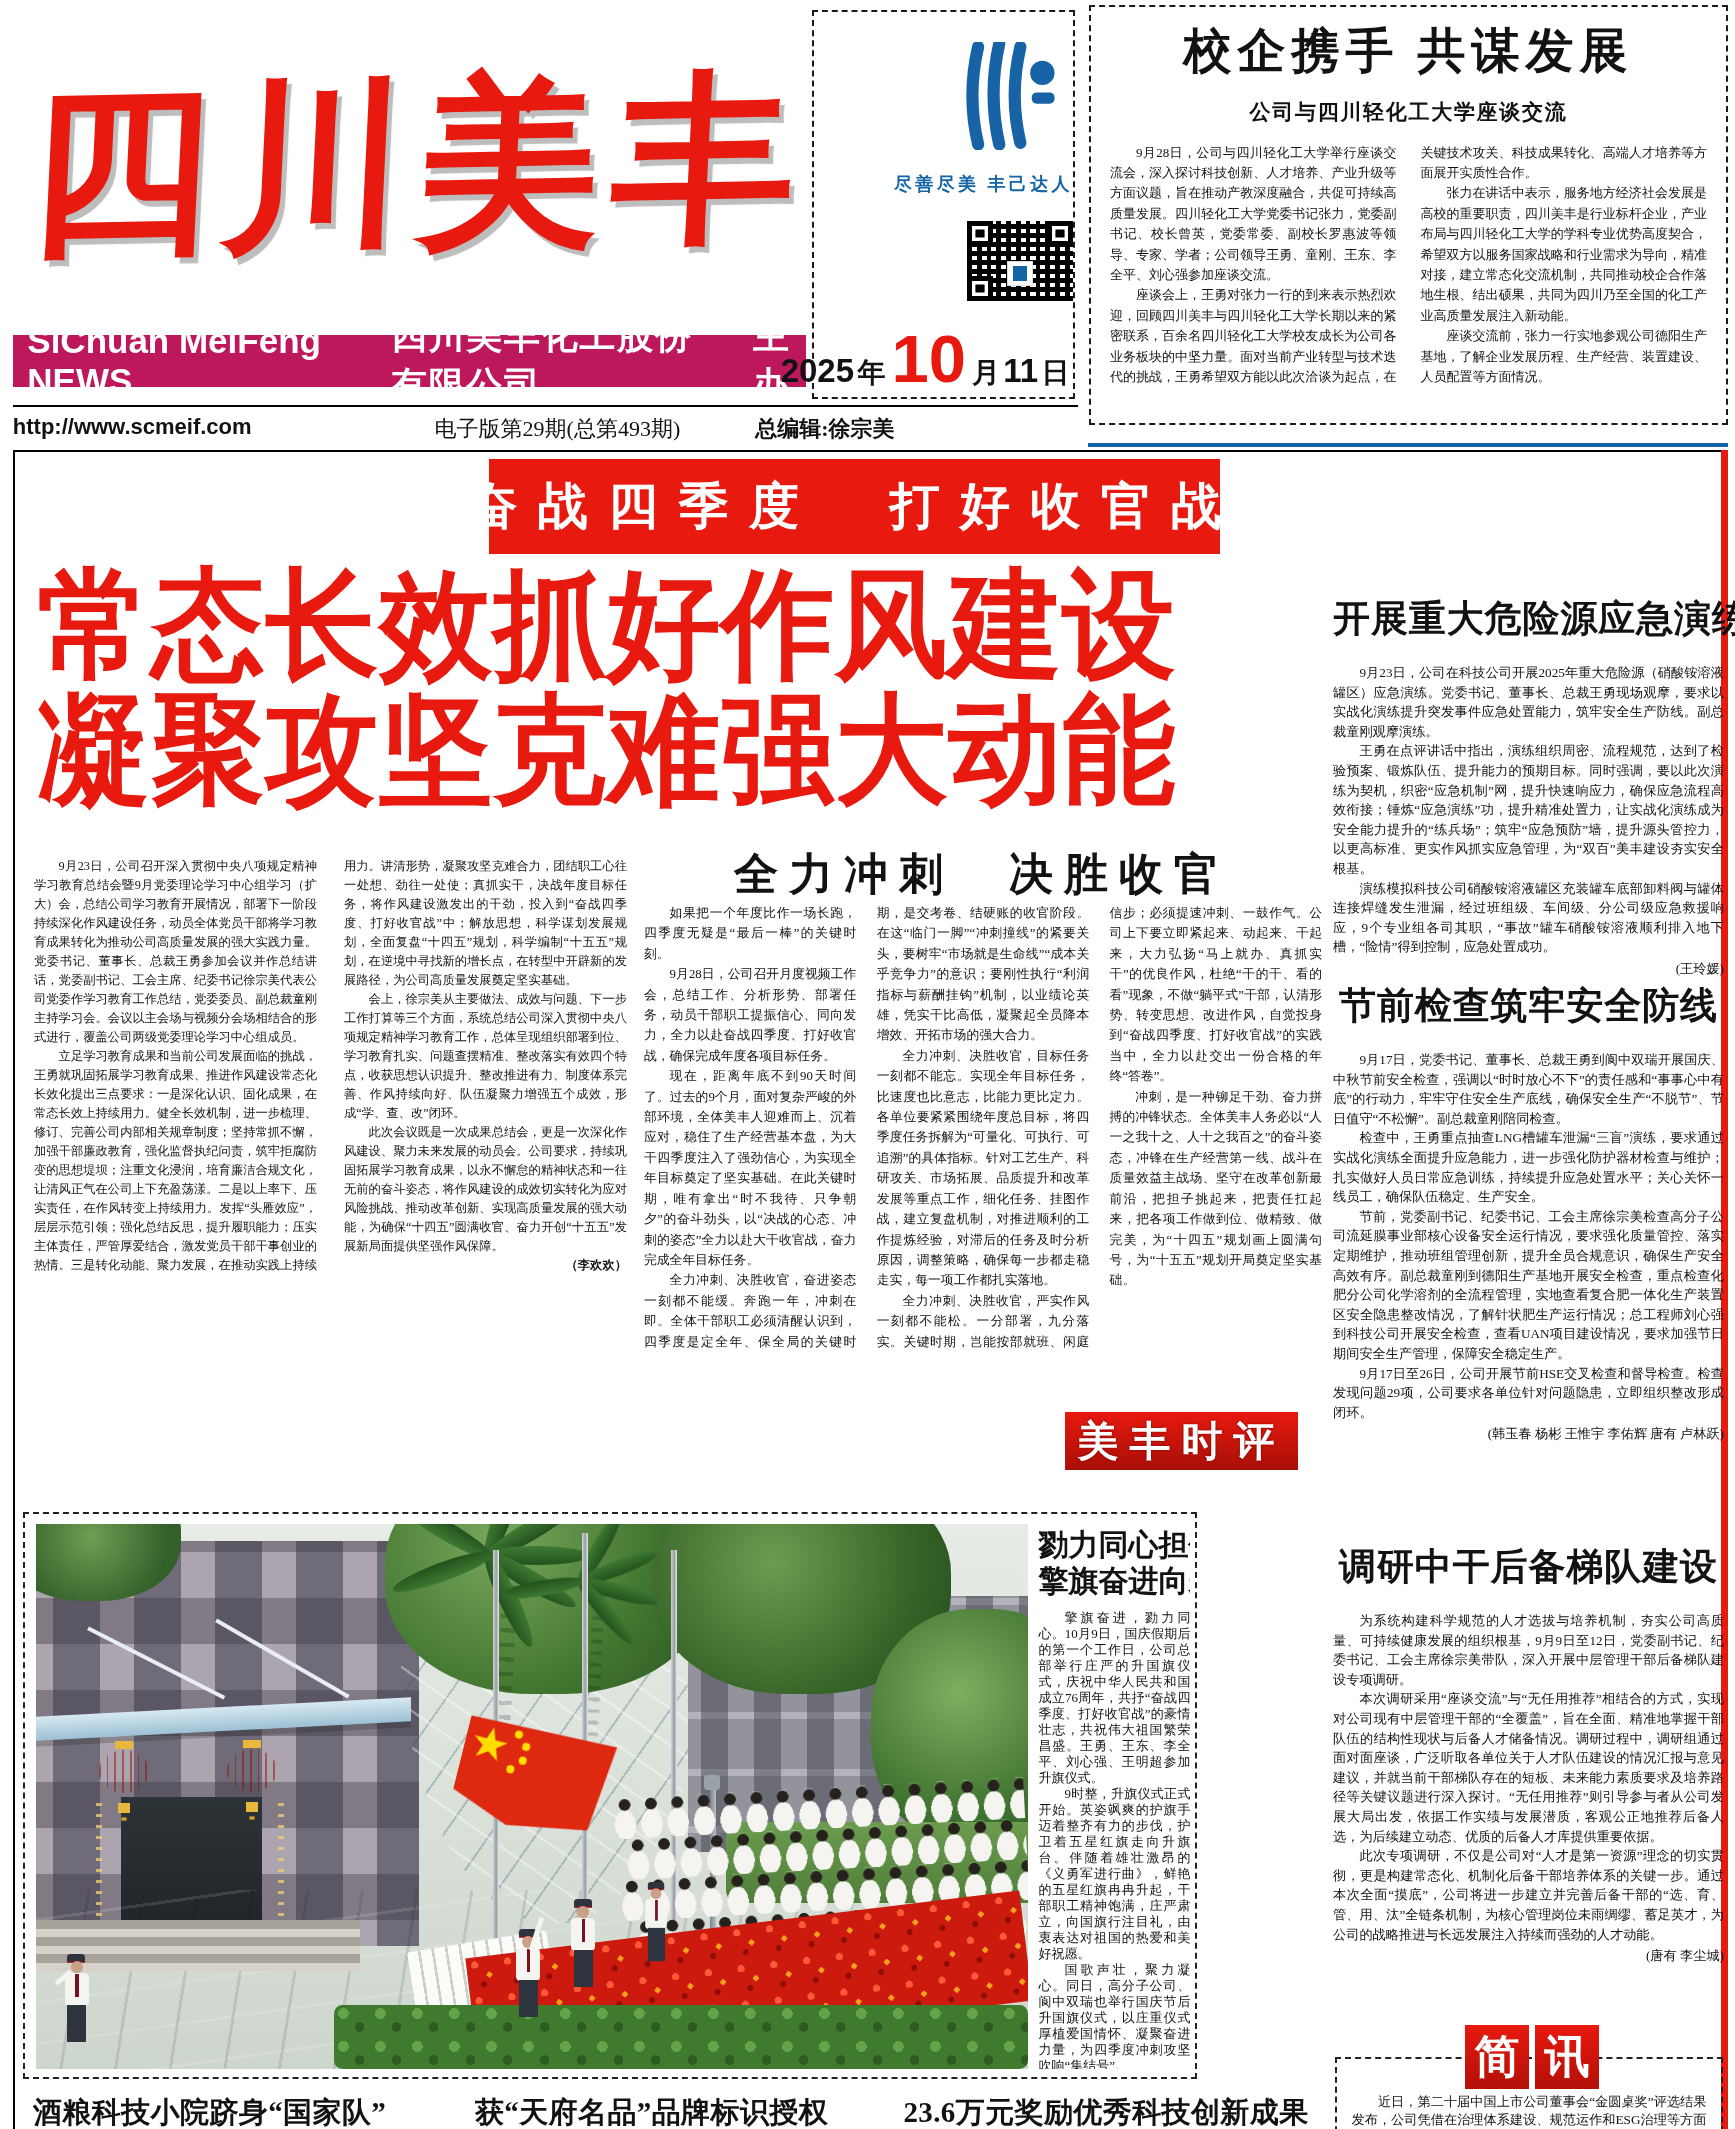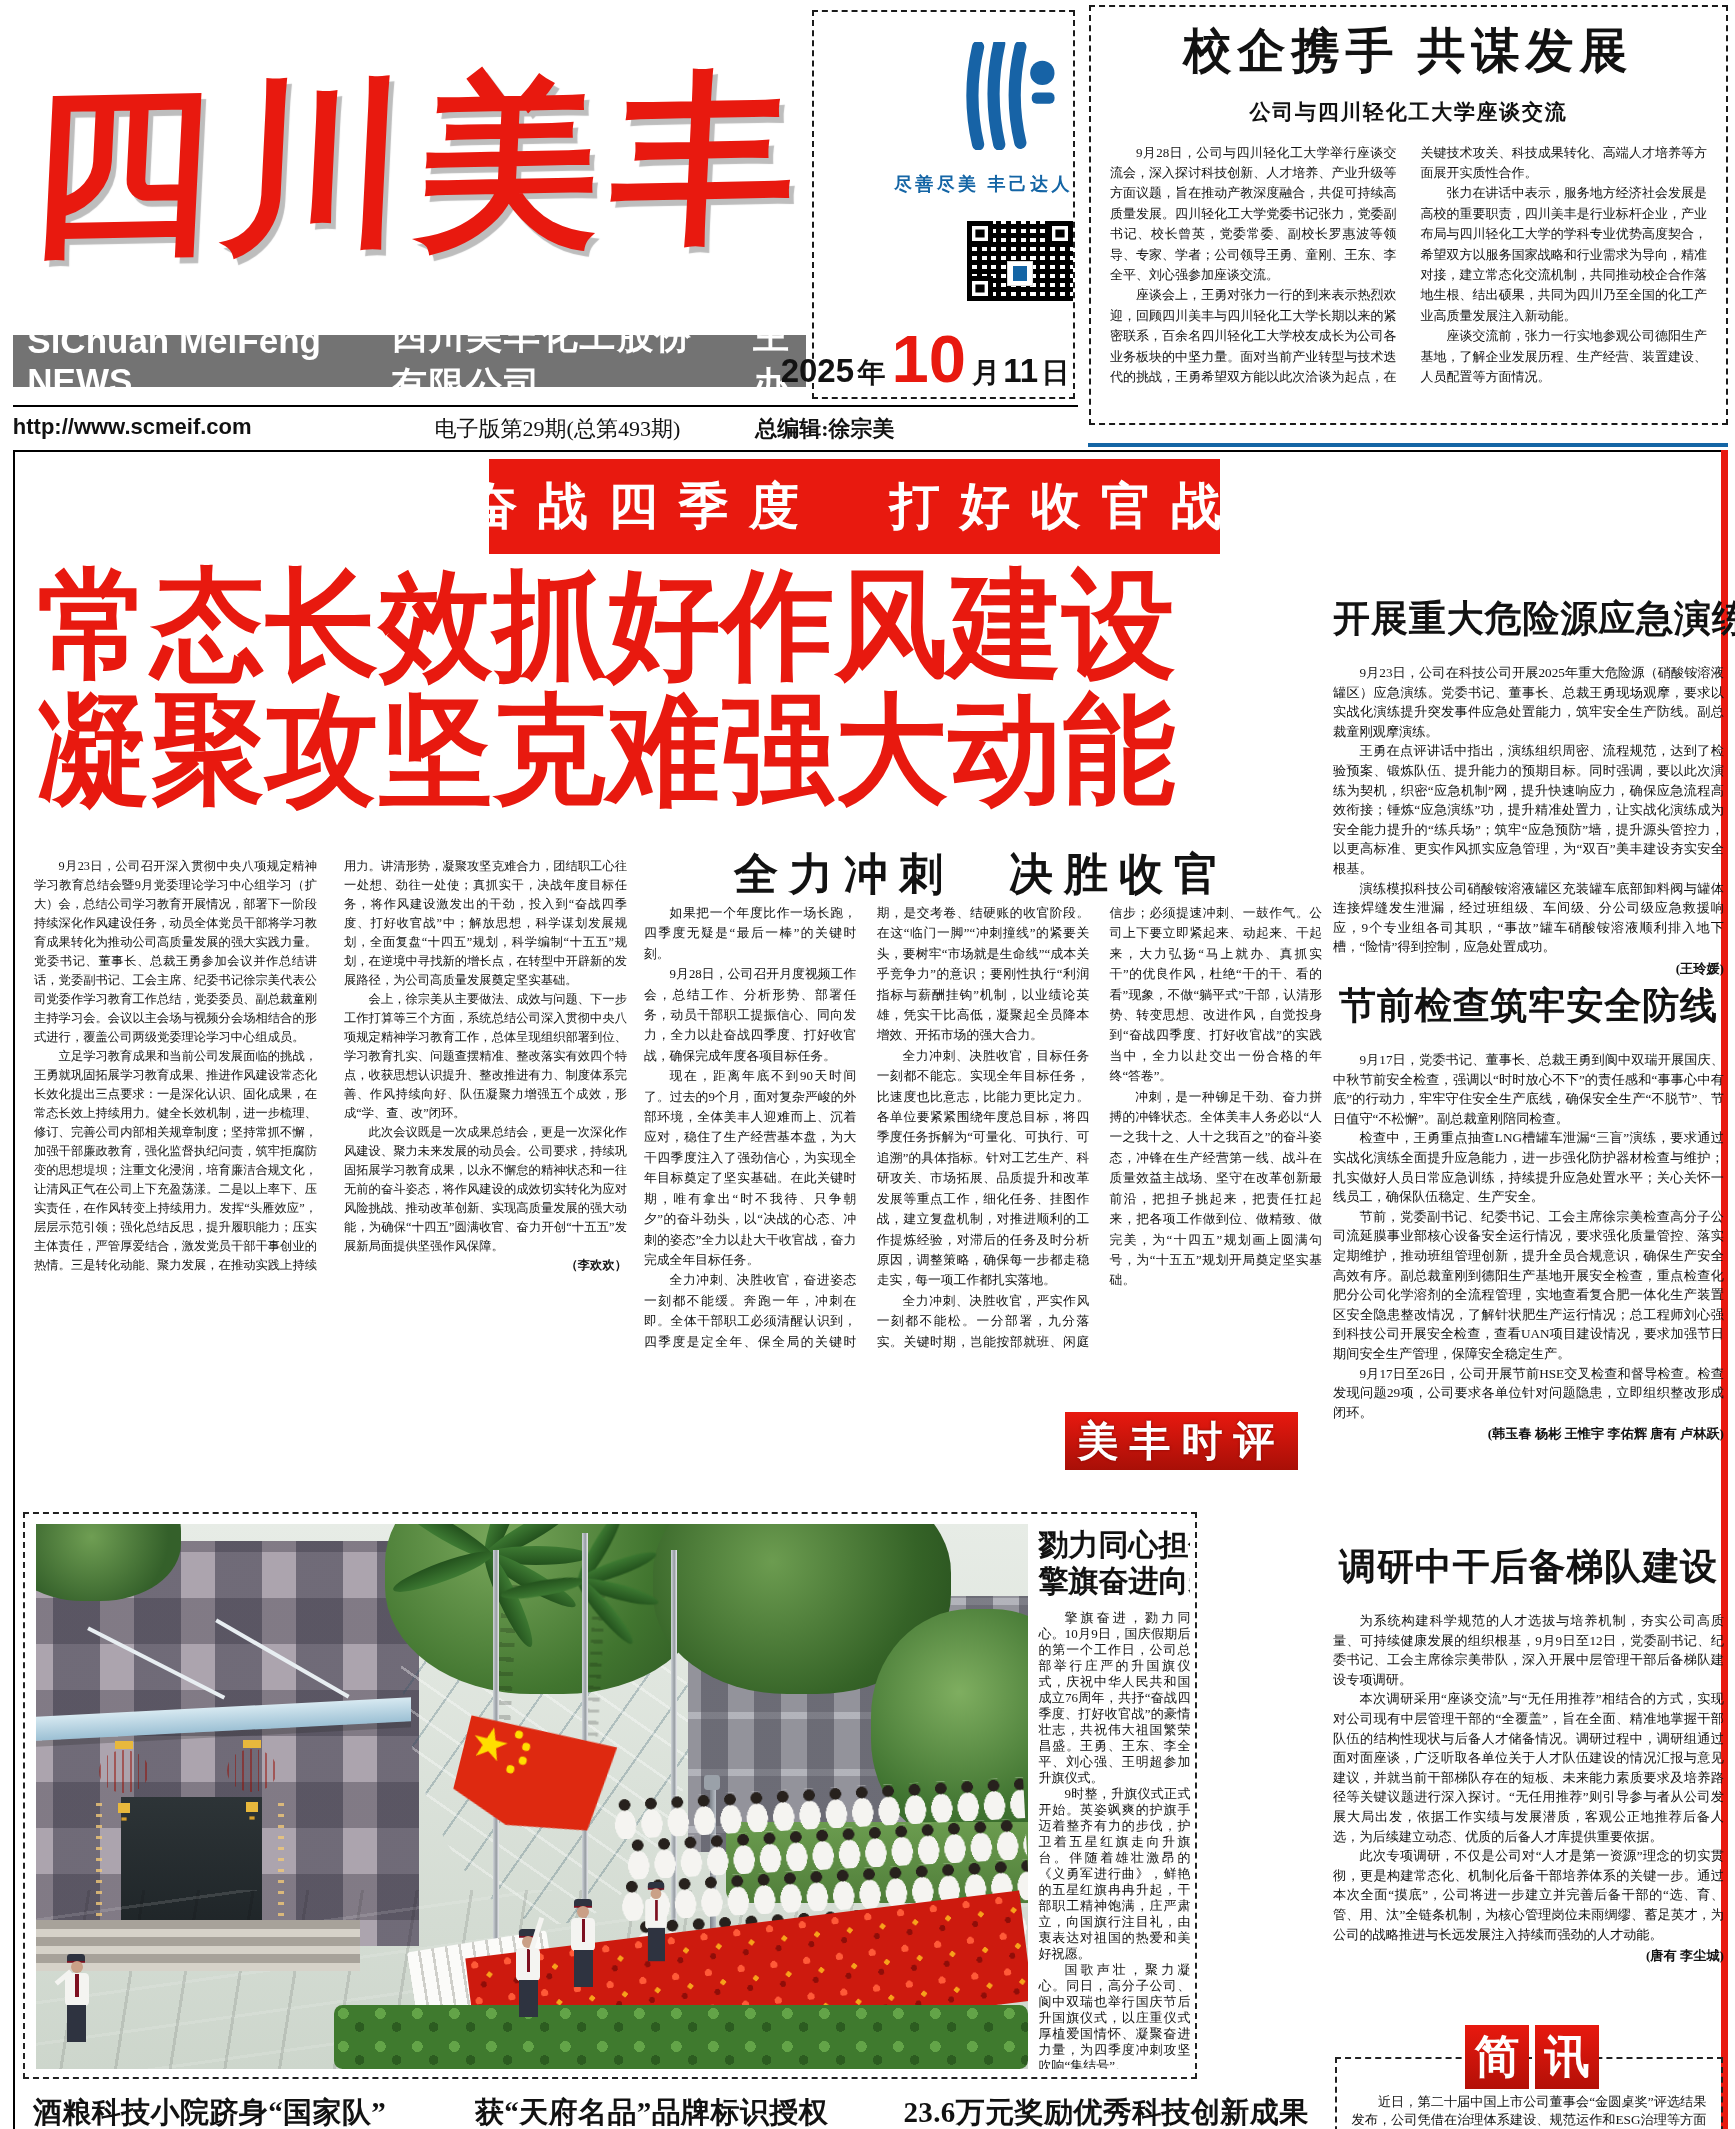--- a/index.html
+++ b/index.html
@@ -5,21 +5,21 @@
   html,body{margin:0;padding:0;background:#fff;}
   #page{position:relative;width:1735px;height:2548px;background:#ffffff;overflow:hidden;
         font-family:"Liberation Serif","DejaVu Serif",serif;color:#121212;}
   [data-name]{box-sizing:border-box;}
 
   
   .masthead-title{position:absolute;left:30px;top:8.5px;width:771px;height:315px;
     font-size:183px;line-height:315px;font-weight:bold;color:#e8190f;white-space:nowrap;
     letter-spacing:11px;transform:skewX(-4deg) rotate(-1.2deg);
     text-shadow:5.1px 6px 0.9px #bdbdbd;}
-  .masthead-bar{position:absolute;left:12.8px;top:335px;width:793px;height:52px;background:#737373;
+  .masthead-bar{position:absolute;left:12.8px;top:335px;width:793px;height:52px;background:#be185d;
     color:#fff;display:flex;align-items:center;padding-left:14.5px;}
   .masthead-bar .en{font-family:"Liberation Sans",sans-serif;font-weight:bold;font-size:35px;}
   .masthead-bar .org{font-weight:bold;font-size:36px;margin-left:64px;letter-spacing:1.7px;}
   .masthead-bar .host{font-weight:bold;font-size:36px;margin-left:30px;}
 
   .center-box{position:absolute;left:812px;top:10.2px;width:263px;height:389px;
     border:2.6px dashed #1a1a1a;display:flex;flex-direction:column;align-items:flex-end;}
   .logo-svg{margin-top:30px;}
   .slogan{color:#1465a5;font-weight:bold;font-size:18px;letter-spacing:3.4px;margin-top:22px;white-space:nowrap;}
   .qr{position:relative;width:106px;height:106px;margin-top:25px;background:
@@ -80,21 +80,21 @@
   .comm-body p{margin:0;text-indent:2em;}
   .comm-badge{position:absolute;left:1065px;top:1412px;width:233px;height:58px;
     background:linear-gradient(180deg,#e8190f,#a80f07);color:#fff;display:flex;align-items:center;justify-content:center;
     font-size:41px;font-weight:900;letter-spacing:11px;text-shadow:0 0 2.6px #7a0500;}
 
   
   .r-art{position:absolute;left:1333px;width:391px;}
   .r-art .t{font-size:37px;font-weight:900;text-align:center;letter-spacing:0.9px;white-space:nowrap;}
   .r-art .bd{margin-top:19px;font-size:13.2px;line-height:19.6px;text-align:justify;}
   .r-art .bd p{margin:0;text-indent:2em;}
-  .r-art .by{text-align:right;font-weight:bold;font-size:13.2px;margin-top:1.7px;}
+  .r-art .by{text-align:right;font-weight:normal;font-size:13.2px;margin-top:1.7px;}
   .ra1{top:594px;} .ra2{top:981px;} .ra3{top:1542px;}
 
   
   .photo-block{position:absolute;left:23.4px;top:1512px;width:1174px;height:567px;
     border:2.1px dashed #222;padding:10.2px;}
   .photo-scene{position:absolute;left:10.2px;top:10.2px;width:992px;height:545px;overflow:hidden;
     background:linear-gradient(#e7ece6,#cdd6cc);}
   .photo-side{position:absolute;left:1013px;top:12.8px;width:152px;height:542px;overflow:hidden;}
   .photo-side .t{font-size:30px;font-weight:900;line-height:36px;white-space:nowrap;}
   .photo-side .bd{margin-top:11px;font-size:13px;line-height:16px;text-align:justify;}

